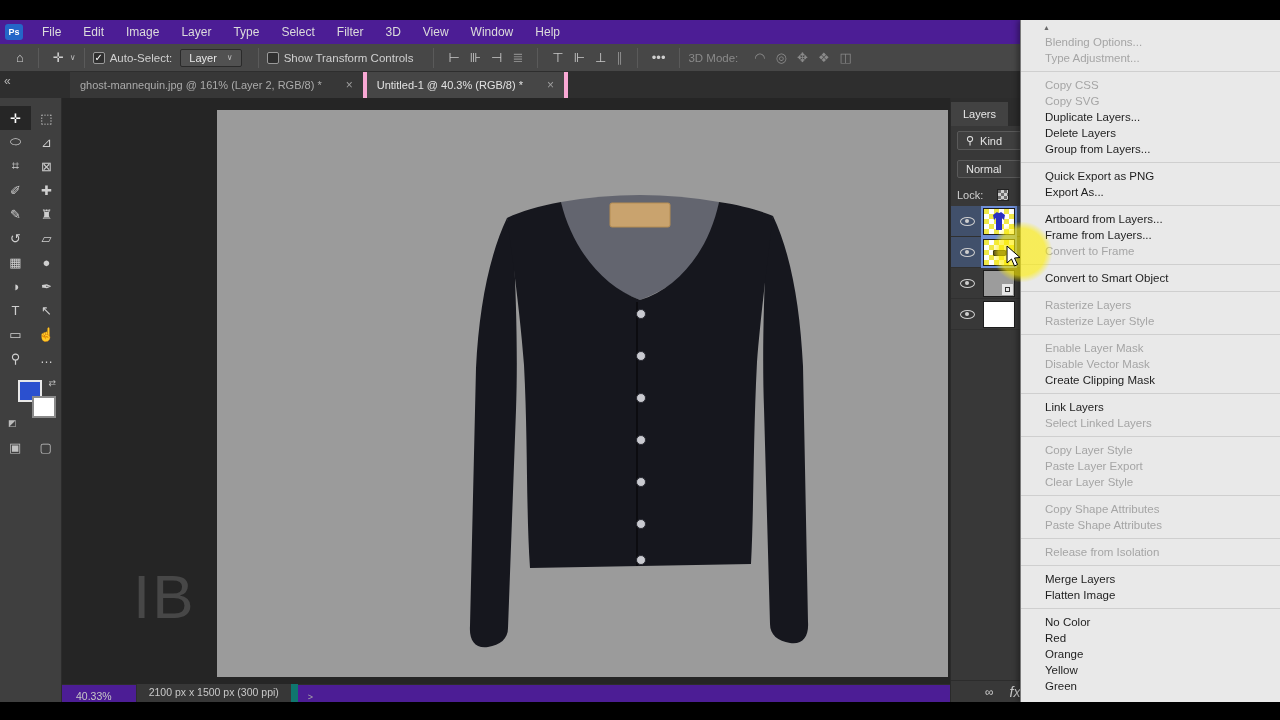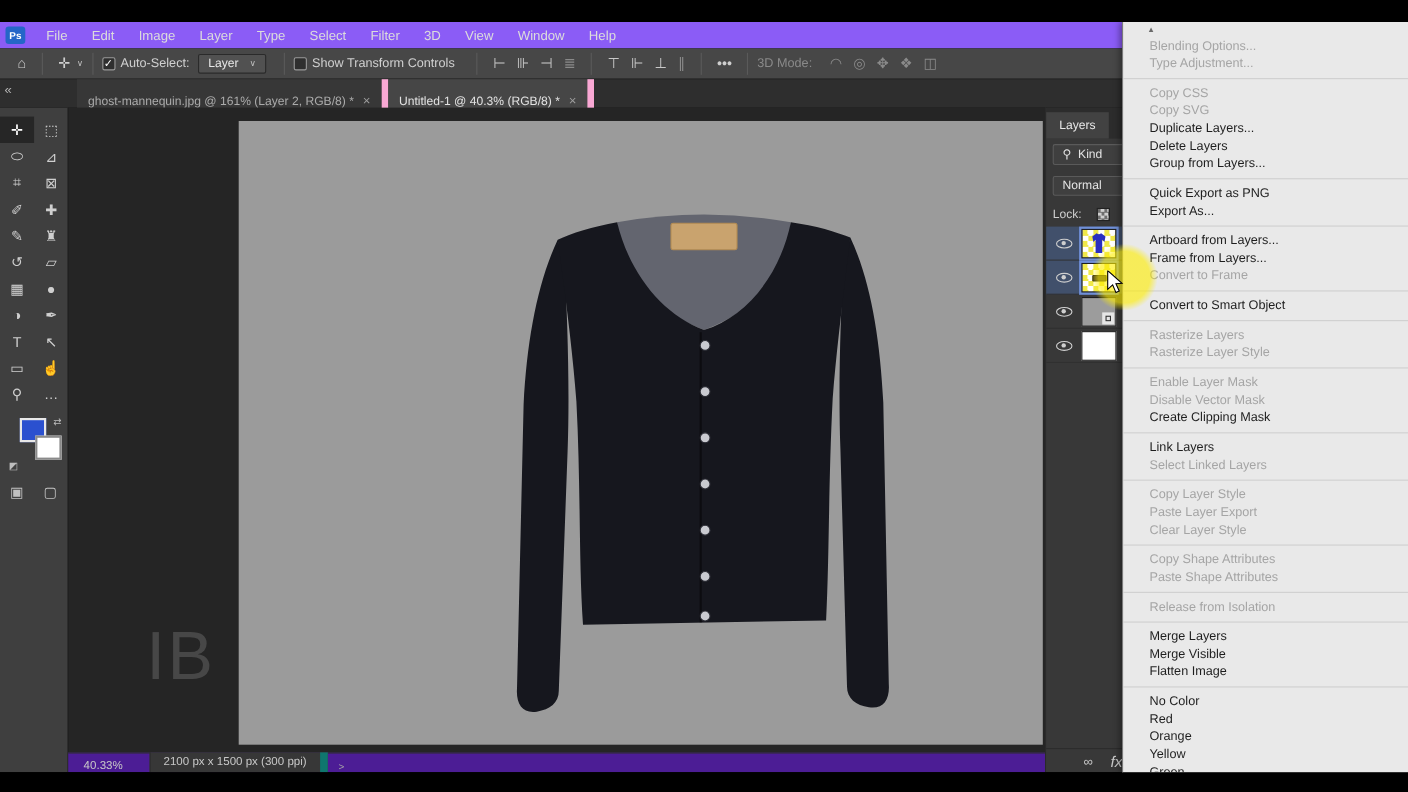--- a/index.html
+++ b/index.html
@@ -2,43 +2,43 @@
 <html><head>
 <meta charset="utf-8">
 <style>
   * { margin:0; padding:0; box-sizing:border-box; }
   html,body { background:#000; }
   body { font-family:"Liberation Sans", sans-serif; }
   #app { position:relative; width:1280px; height:720px; overflow:hidden; background:#000; }
 
   
   #topbar   { position:absolute; left:0; top:0; width:1280px; height:20px; background:#000; }
-  #menubar  { position:absolute; left:0; top:20px; width:1280px; height:24px; background:#8b5cf6;
+  #menubar  { position:absolute; left:0; top:20px; width:1280px; height:24px; background:#4c1d95;
               display:flex; align-items:center; gap:0; }
   .ps-logo  { width:18px; height:16px; background:#2566c8; color:#fff; font-size:9px; font-weight:bold;
               border-radius:3px; display:flex; align-items:center; justify-content:center; margin:0 8px 0 5px; }
   .mb-item  { color:#dcdcdc; font-size:12px; padding:0 11px; height:24px; line-height:24px; cursor:default; }
 
   #optionsbar { position:absolute; left:0; top:44px; width:1280px; height:28px; background:#474747;
                 border-bottom:1px solid #2e2e2e; display:flex; align-items:center; color:#d0d0d0; font-size:11.5px; }
   .ob-sep   { width:1px; height:20px; background:#5a5a5a; margin:0 8px; }
   .ob-icon  { color:#cfcfcf; font-size:13px; padding:0 6px; }
   .ob-icon.dim, .dim { color:#8a8a8a; }
   .cb { width:12px; height:12px; border:1px solid #9a9a9a; background:#2f2f2f; display:inline-flex;
         align-items:center; justify-content:center; font-size:10px; color:#fff; margin-right:5px; border-radius:2px; }
   .dropdown { background:#515151; border:1px solid #2a2a2a; border-radius:2px; color:#e8e8e8;
               font-size:11px; padding:2px 8px; margin:0 8px; display:inline-flex; gap:10px; align-items:center; }
   .caret { font-size:8px; color:#bdbdbd; }
   .icon-group { display:flex; gap:10px; padding:0 6px; font-size:13px; color:#c8c8c8; }
 
   
   #tabbar { position:absolute; left:0; top:72px; width:1280px; height:26px; background:#2e2e2e; display:flex; }
   .collapse { position:absolute; left:4px; top:2px; color:#b5b5b5; font-size:12px; }
-  .tab { height:26px; display:flex; align-items:flex-end; gap:8px; padding:0 10px; font-size:11px;
-         border-right:6px solid #f9a8d4; }
+  .tab { height:26px; display:flex; align-items:center; gap:24px; padding:0 10px; font-size:11px;
+         border-right:4px solid #f9a8d4; }
   .tab.inactive { background:#373737; color:#ababab; margin-left:70px; }
   .tab.active   { background:#464646; color:#e2e2e2; }
   .tab .x { color:#9e9e9e; font-size:12px; }
 
   
   #main { position:absolute; left:0; top:98px; width:1280px; height:604px; }
 
   #toolstrip { position:absolute; left:0; top:0; width:62px; height:604px; background:#3f3f3f;
                border-right:1px solid #2c2c2c; padding-top:8px; }
   .tools-grid { display:grid; grid-template-columns:31px 31px; }
@@ -352,21 +352,20 @@
     <div class="cm-item dis">Copy Layer Style</div>
     <div class="cm-item dis">Paste Layer Export</div>
     <div class="cm-item dis">Clear Layer Style</div>
     <div class="cm-sep"></div>
     <div class="cm-item dis">Copy Shape Attributes</div>
     <div class="cm-item dis">Paste Shape Attributes</div>
     <div class="cm-sep"></div>
     <div class="cm-item dis">Release from Isolation</div>
     <div class="cm-sep"></div>
     <div class="cm-item">Merge Layers</div>
-    <div class="cm-item">Merge Visible</div>
     <div class="cm-item">Flatten Image</div>
     <div class="cm-sep"></div>
     <div class="cm-item">No Color</div>
     <div class="cm-item">Red</div>
     <div class="cm-item">Orange</div>
     <div class="cm-item">Yellow</div>
     <div class="cm-item">Green</div>
   </div>
 
   <div id="cursor-halo"></div>

